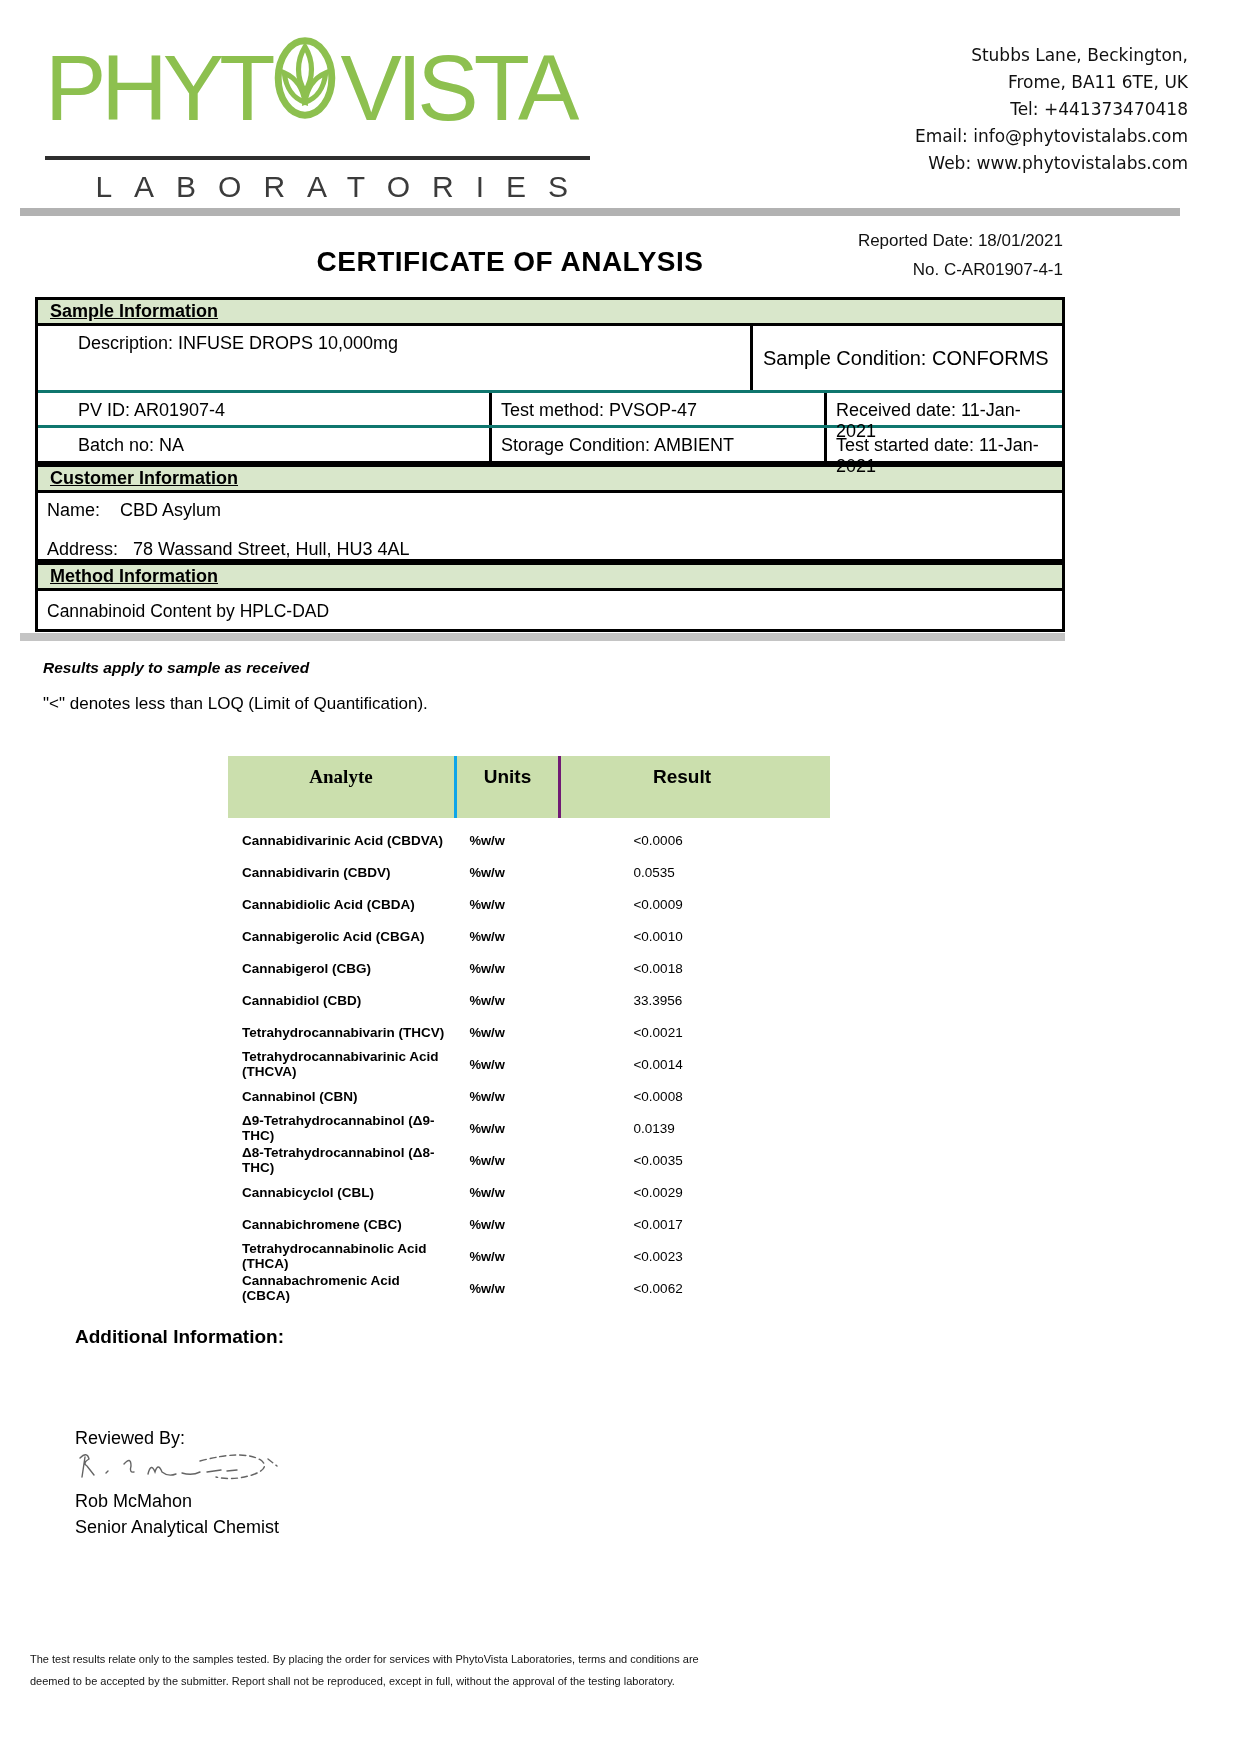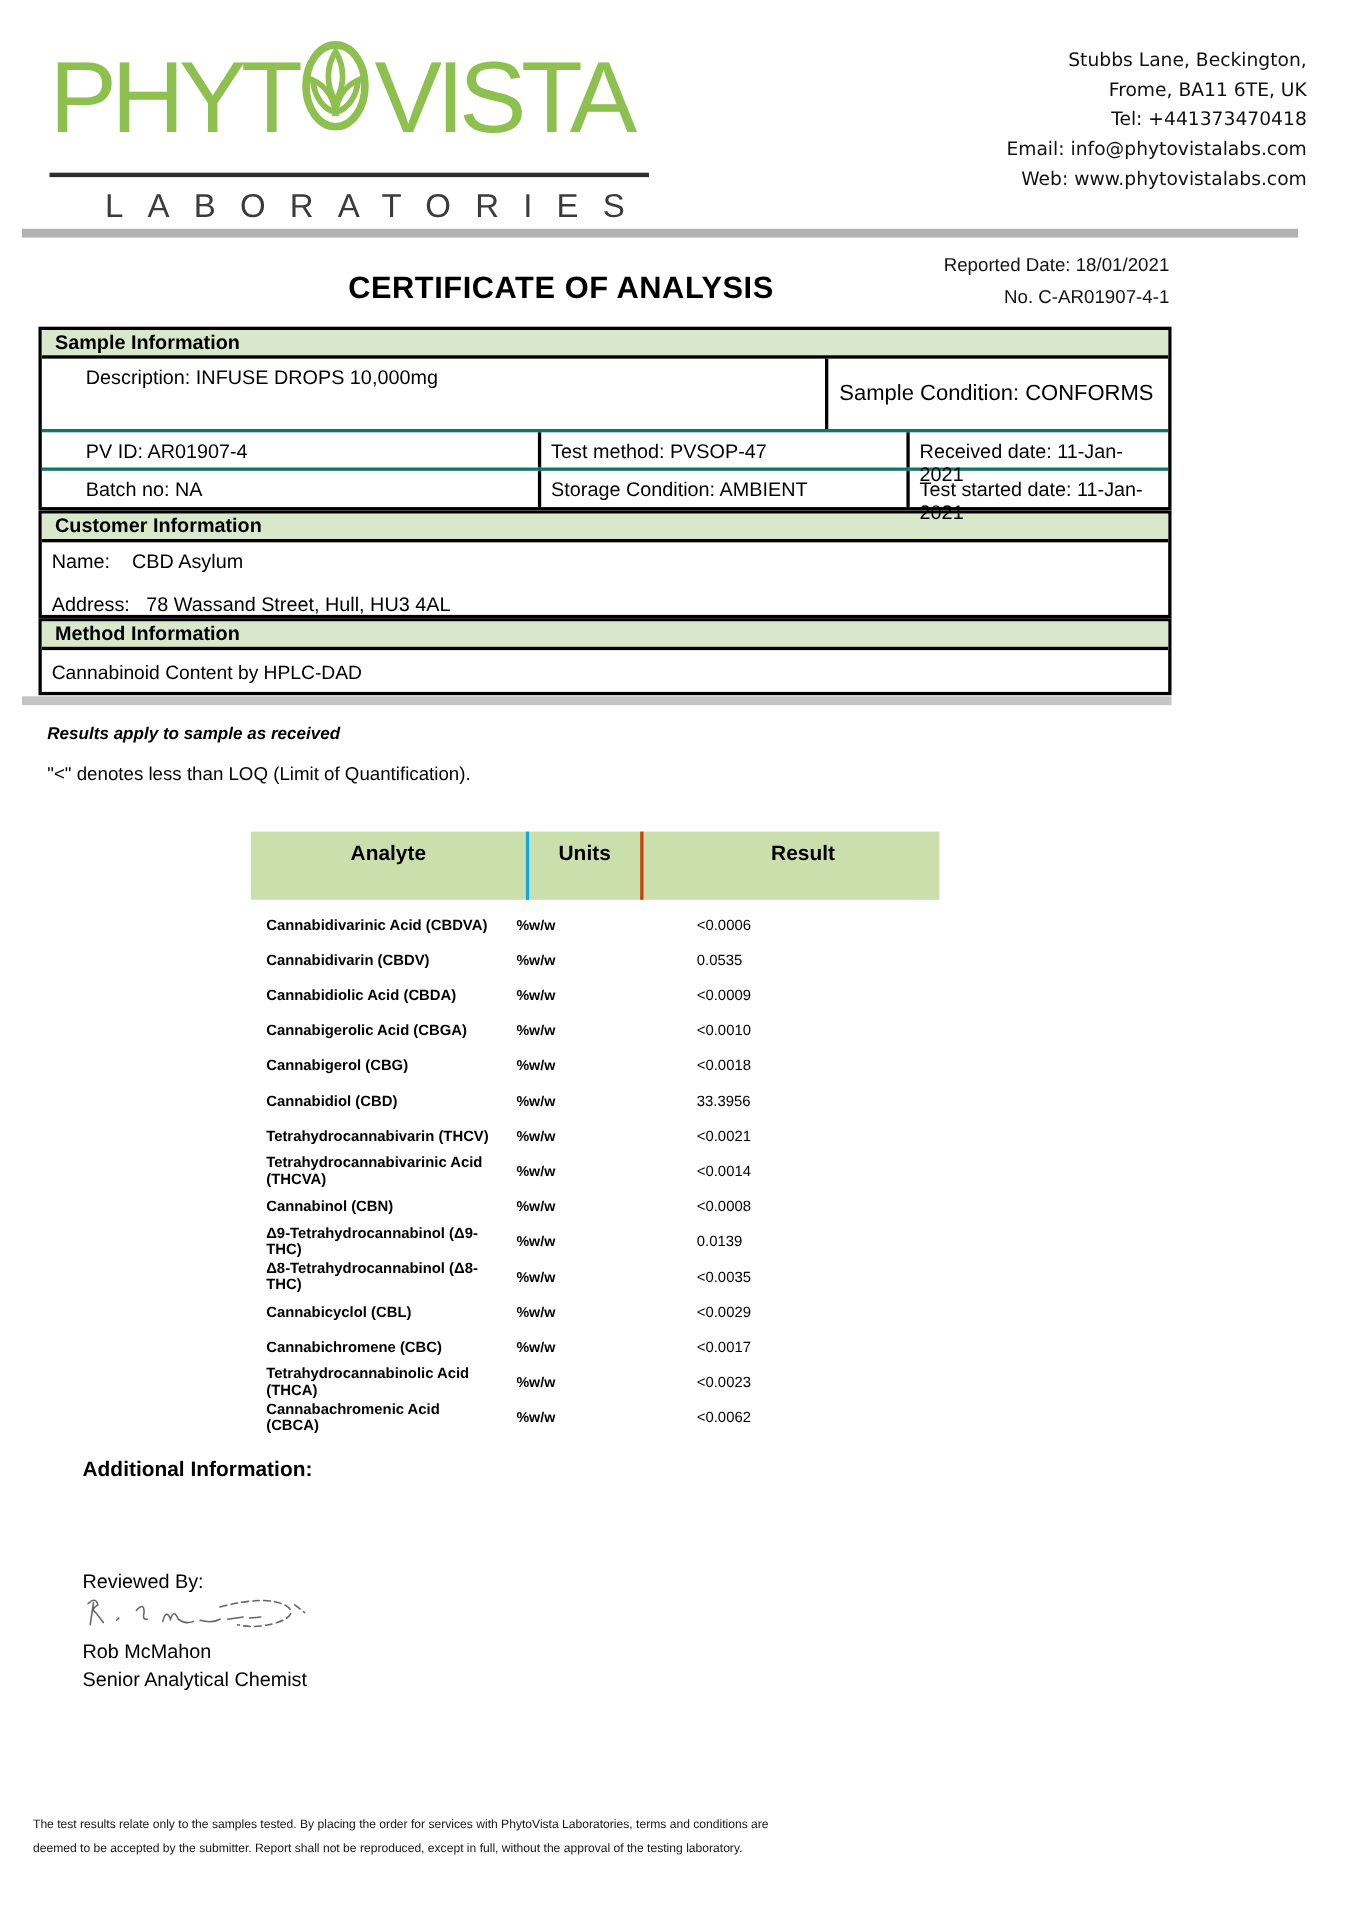--- a/index.html
+++ b/index.html
@@ -33,21 +33,21 @@
     position:absolute; top:246px; left:0; width:1020px; text-align:center;
     font-size:28px; font-weight:bold; letter-spacing:0.5px;
   }
 
   
   .sections { position:absolute; left:35px; top:297px; width:1030px; }
   .section { border:3px solid #000; box-sizing:border-box; background:#fff; }
   .sec-bar {
     background:#d9e7cb; border-bottom:3px solid #000;
     height:23px; line-height:22px; padding-left:12px;
-    font-size:18px; font-weight:bold; 
+    font-size:18px; font-weight:bold; text-decoration:underline;
   }
   .pre { white-space:pre-wrap; }
   .cellpad { padding:7px 6px 0 9px; font-size:18px; }
   .srow { display:flex; box-sizing:border-box;padding-left:31px; }
   .vline { border-left:3px solid #000; box-sizing:border-box; }
   .hline { border-top:3px solid #0f766e; }
   .row1 { height:64px; }
   .row1 .desc { flex:1; }
   .row1 .cond { width:312px; display:flex; align-items:center; padding-left:10px; font-size:20px; }
   .row2 { height:35px; }
@@ -61,23 +61,23 @@
   .note1 { position:absolute; left:43px; top:659px; font-size:15.5px; font-weight:bold; font-style:italic; }
   .note2 { position:absolute; left:43px; top:694px; font-size:17px; }
 
   
   .rtable { position:absolute; left:228px; top:756px; width:657px; }
   .thead { display:flex; }
   .thcell {
     background:#cbdfad; height:62px; box-sizing:border-box; padding-top:10px;
     font-size:19px; font-weight:bold; text-align:center;
   }
-  .thcell.h-analyte { width:250px; }
+  .thcell.h-analyte { width:226px;font-family:Liberation Serif, serif; }
   .thcell.h-units { width:104px; border-left:3px solid #0ea5e9; }
-  .thcell.h-result { width:272px; border-left:3px solid #c2410c; text-align:left; padding-left:116px; }
+  .thcell.h-result { width:272px; border-left:3px solid #701a75; text-align:left; padding-left:92px; }
   .tbody { margin-top:6px; }
   .trow { display:flex; height:32px; align-items:center; }
   .tcell { box-sizing:border-box; }
   .tcell.ca { width:215px; padding-left:2px;  font-size:13.5px; font-weight:bold;margin-left:12px; }
   .tcell.cu { width:112px; padding-left:19px; font-size:13px;   font-weight:bold; }
   .tcell.cr { width:330px; padding-left:73px; font-size:13.5px; }
 
   
   .addinfo  { position:absolute; left:75px; top:1326px; font-size:19px; font-weight:bold; }
   .reviewed { position:absolute; left:75px; top:1428px; font-size:18px; }

